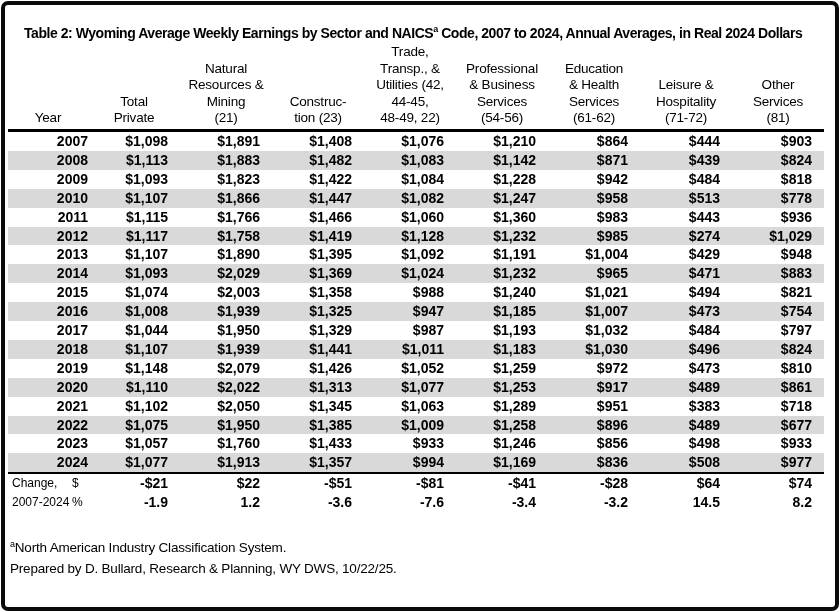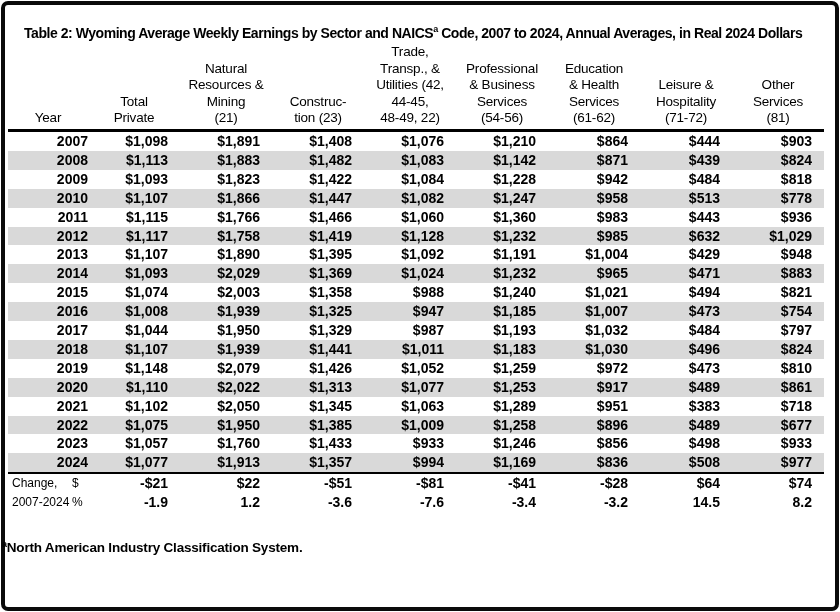--- a/index.html
+++ b/index.html
@@ -48,22 +48,22 @@
   tr.change-row td { vertical-align:top; }
   th.change-label {
     vertical-align:top; text-align:left;
     font-weight:normal; font-size:12px; line-height:18.9px;
     padding:0 0 0 4px;
   }
   .cl-wrap { display:flex; align-items:flex-start; }
   .cl-text { width:60px; }
   .cl-markers { white-space:pre-line; width:16px; text-align:left; }
   .footnotes {
-    position:absolute; left:2px; top:538px; width:810px;
-    font-size:13.5px; line-height:20.5px; font-weight:bold;
+    position:absolute; left:10px; top:538px; width:810px;
+    font-size:13.5px; line-height:20.5px; font-weight:normal;
     letter-spacing:-0.2px;
   }
   .footnotes sup { font-size:9px; line-height:0; }
 </style>
 </head>
 <body>
 
 <div class="frame"></div>
 
 <div class="title"><span>Table 2: Wyoming Average Weekly Earnings by Sector and NAICS</span><sup>a</sup><span> Code, 2007 to 2024, Annual Averages, in Real 2024 Dollars</span></div>
@@ -169,21 +169,21 @@
         <td>$936</td>
       </tr>
       <tr class="stripe">
         <td class="year">2012</td>
         <td>$1,117</td>
         <td>$1,758</td>
         <td>$1,419</td>
         <td>$1,128</td>
         <td>$1,232</td>
         <td>$985</td>
-        <td>$632</td>
+        <td>$274</td>
         <td>$1,029</td>
       </tr>
       <tr>
         <td class="year">2013</td>
         <td>$1,107</td>
         <td>$1,890</td>
         <td>$1,395</td>
         <td>$1,092</td>
         <td>$1,191</td>
         <td>$1,004</td>
@@ -336,13 +336,14 @@
         <td>-3.4</td>
         <td>-3.2</td>
         <td>14.5</td>
         <td>8.2</td>
       </tr>
     </tbody>
 </table>
 
 <div class="footnotes" id="footnotes">
     <div><sup>a</sup>North American Industry Classification System.</div>
+    <div>Prepared by D. Bullard, Research &amp; Planning, WY DWS, 10/22/25.</div>
   </div>
 
 </body></html>

